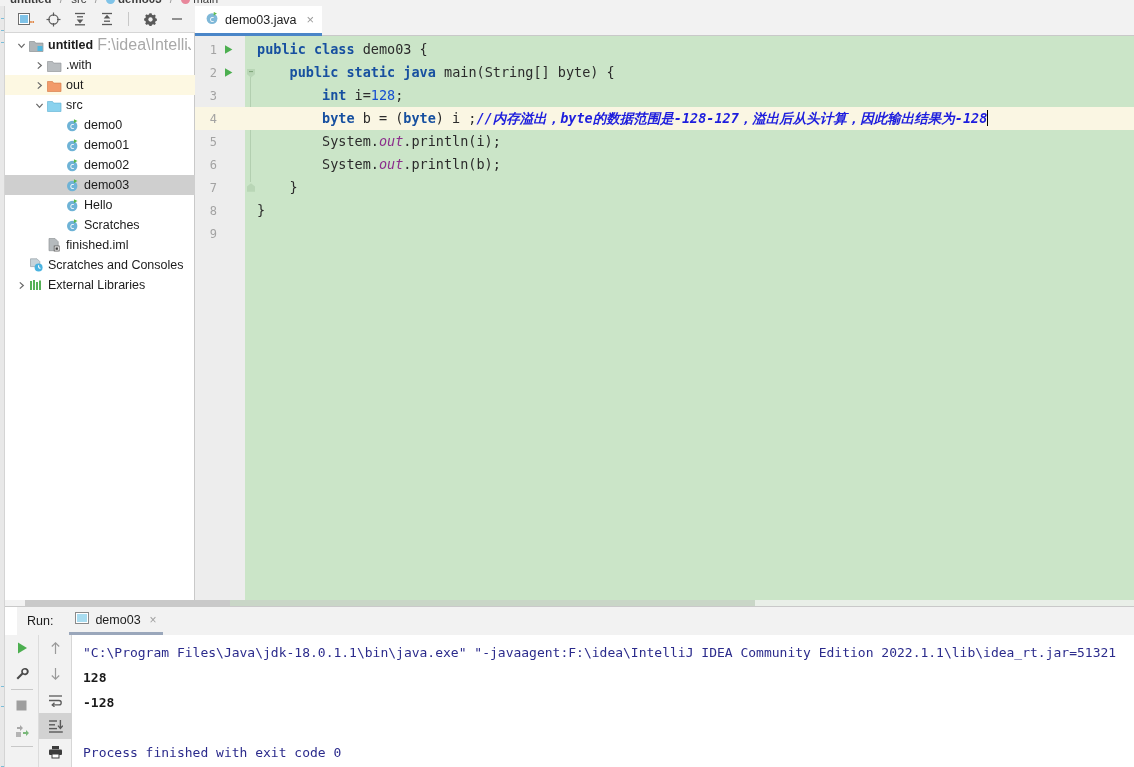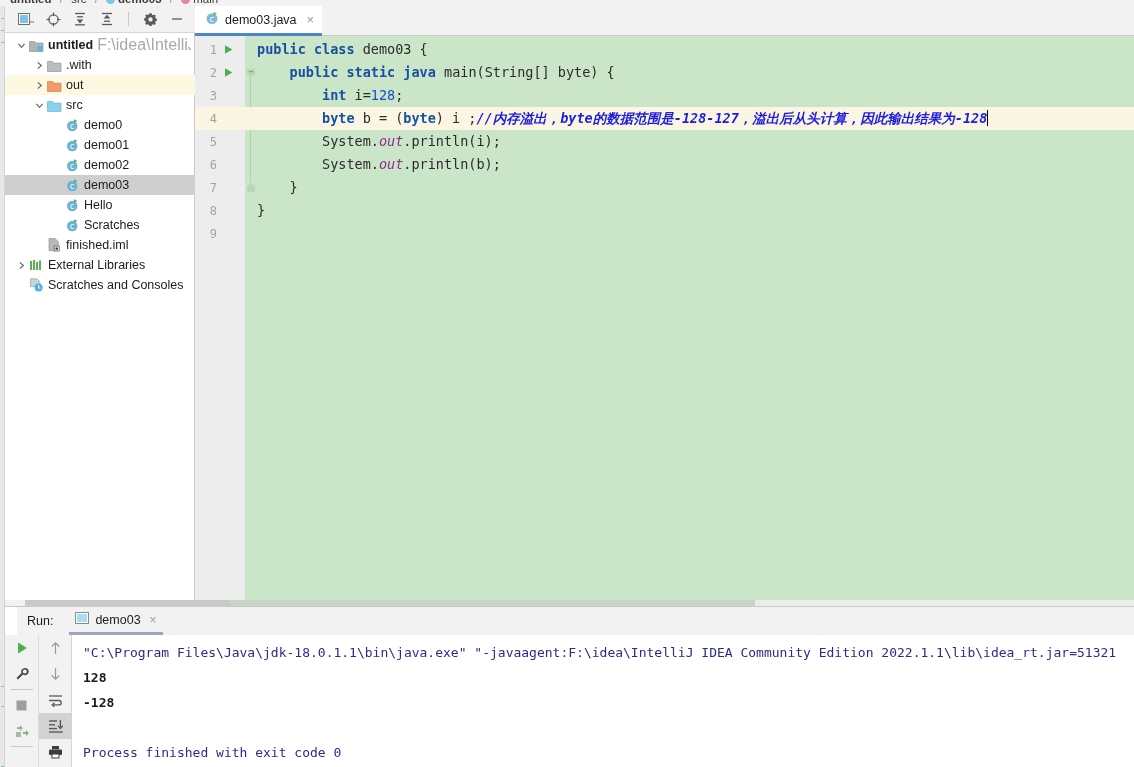--- a/index.html
+++ b/index.html
@@ -388,46 +388,46 @@
           <span class="ticon">
             <svg width="15" height="14" viewBox="0 0 15 14">
               <path d="M2 0.5 h6 l3.2 3.2 v9 h-9.2 z" fill="#b5babd" stroke="#92979a" stroke-width="0.7"></path>
               <rect x="7.2" y="8" width="5" height="5" fill="#ffffff" stroke="#5a5a5a" stroke-width="0.8"></rect>
               <rect x="8.5" y="9.4" width="2.4" height="2.4" fill="#3a3a3a"></rect>
             </svg>
           </span>
           <span class="tlabel">finished.iml</span>
         </div>
         <div class="tree-row" style="padding-left: 10px;">
+          <span class="tw"></span>
+          <span class="ticon">
+            <svg width="15" height="14" viewBox="0 0 15 14">
+              <path d="M1.5 0.8 h6.5 l2.8 2.8 v5 h-9.3 z" fill="#c7d3d9" stroke="#96a0a6" stroke-width="0.7"></path>
+              <circle cx="9.6" cy="9.6" r="4" fill="#4ab3e0"></circle>
+              <line x1="9.6" y1="7.2" x2="9.6" y2="9.6" stroke="#fff" stroke-width="1.1"></line>
+              <line x1="9.6" y1="9.6" x2="11.4" y2="10.6" stroke="#fff" stroke-width="1.1"></line>
+            </svg>
+          </span>
+          <span class="tlabel">Scratches and Consoles</span>
+        </div>
+        <div class="tree-row" style="padding-left: 10px;">
           <span class="tw">
             <svg width="9" height="9" viewBox="0 0 9 9">
               <polyline points="2.8,1.4 6.3,4.5 2.8,7.6" fill="none" stroke="#6b6b6b" stroke-width="1.25"></polyline>
             </svg>
           </span>
           <span class="ticon">
             <svg width="15" height="13" viewBox="0 0 15 13">
               <rect x="1" y="2" width="2" height="9" fill="#56b258"></rect>
               <rect x="4" y="1" width="2" height="10" fill="#56b258"></rect>
               <rect x="7" y="3" width="2" height="8" fill="#56b258"></rect>
               <rect x="10" y="1.5" width="2" height="9.5" fill="#56b258"></rect>
             </svg>
           </span>
           <span class="tlabel">External Libraries</span>
-        </div>
-        <div class="tree-row" style="padding-left: 10px;">
-          <span class="tw"></span>
-          <span class="ticon">
-            <svg width="15" height="14" viewBox="0 0 15 14">
-              <path d="M1.5 0.8 h6.5 l2.8 2.8 v5 h-9.3 z" fill="#c7d3d9" stroke="#96a0a6" stroke-width="0.7"></path>
-              <circle cx="9.6" cy="9.6" r="4" fill="#4ab3e0"></circle>
-              <line x1="9.6" y1="7.2" x2="9.6" y2="9.6" stroke="#fff" stroke-width="1.1"></line>
-              <line x1="9.6" y1="9.6" x2="11.4" y2="10.6" stroke="#fff" stroke-width="1.1"></line>
-            </svg>
-          </span>
-          <span class="tlabel">Scratches and Consoles</span>
         </div>
       </div>
   </div>
 
   <div class="tabbar">
     <div class="tab">
       <span>
         <svg width="14" height="14" viewBox="0 0 14 14">
           <circle cx="7" cy="7.6" r="5.4" fill="#7fb8d8"></circle>
           <text x="7" y="10.6" font-size="8" font-family="DejaVu Sans, sans-serif" fill="#ffffff" text-anchor="middle">c</text>

